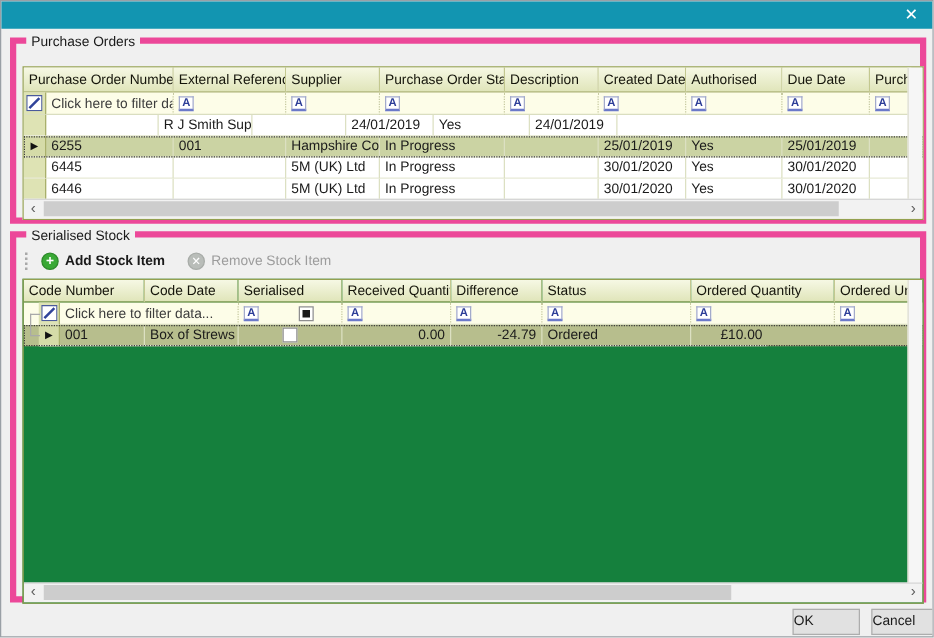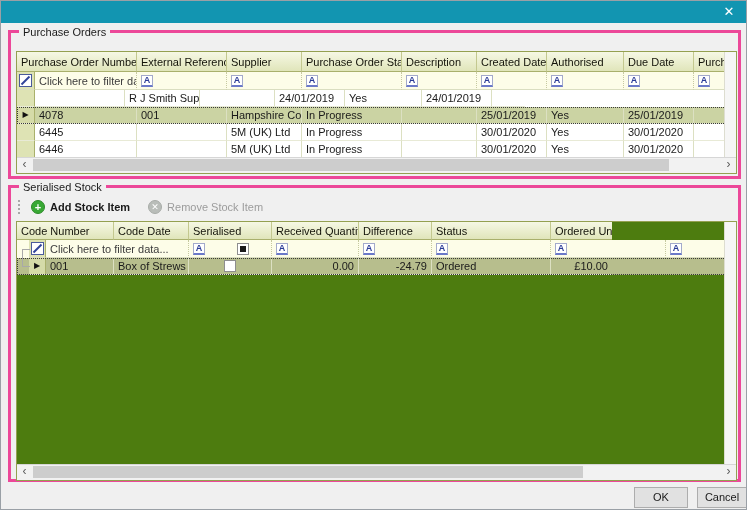--- a/index.html
+++ b/index.html
@@ -6,21 +6,21 @@
   .dialog{
     position:relative;width:747px;height:510px;background:#F0F0F0;
     font-family:"Liberation Sans","DejaVu Sans",sans-serif;font-size:11px;color:#1a1a1a;
     border:1px solid #9aa0a6;box-sizing:border-box;overflow:hidden;
   }
   
   .titlebar{position:absolute;left:0;top:0;width:100%;height:22px;background:#1295B1;color:#fff;}
   .titlebar .title{position:absolute;left:9px;top:0;line-height:22px;font-size:12px;}
   .titlebar .close{position:absolute;right:0;top:0;width:34px;height:22px;text-align:center;line-height:22px;font-size:13px;color:#fff;cursor:pointer;}
   
-  .group{position:absolute;border:3px solid #ec4899;box-sizing:border-box;}
+  .group{position:absolute;border:5px solid #ec4899;box-sizing:border-box;}
   .group>.glabel{position:absolute;top:-8px;left:8px;background:#F0F0F0;padding:0 4px;line-height:14px;color:#1a1a1a;}
   
   .grid{position:absolute;background:#fff;border:1px solid #94A050;box-sizing:border-box;overflow:hidden;}
   .row{display:flex;}
   .cell{box-sizing:border-box;overflow:hidden;white-space:nowrap;display:flex;align-items:center;padding:0 4px;}
   .hrow .cell{background:linear-gradient(#F6F8E4,#E0E5BA);border-right:1px solid #C3C88F;border-bottom:1px solid #A9B06C;color:#14140a;}
   .g1 .hrow{height:20px}.g2 .hrow{height:18px}
   .frow{background:#FDFDE8;height:18px;}
   .frow .cell{border-right:1px dotted #C6C9A0;border-bottom:1px solid #DADEC0;color:#3c3c3c;}
   .drow{height:17px;background:#fff;}
@@ -33,21 +33,21 @@
   .num{justify-content:flex-end;}
   
   .g1c0{width:120px}.g1i{width:18px}.g1c0d{width:102px}
   .g1c1{width:90px}.g1c2{width:75px}.g1c3{width:100px}.g1c4{width:75px}
   .g1c5{width:70px}.g1c6{width:77px}.g1c7{width:70px}.g1c8{width:33px;border-right:none !important;}
   
   .g2c0{width:97px}.g2g{width:12px;border:none !important;background:transparent;}
   .g2i{width:17px}.g2c0d{width:68px}.g2f0{width:143px}
   .g2c1{width:75px}.g2c2{width:83px}.g2c3{width:87px}.g2c4{width:73px}
   .g2c5{width:119px}.g2c6{width:115px}.g2c7{width:61px;border-right:none !important;}
-  .g2{background:#4d7c0f;}
+  .g2{background:#15803d;}
   
   .ficon{width:13px;height:13px;display:block;}
   .aicon{display:inline-flex;width:12px;height:12px;border:1px solid #A3AACB;background:#fff;color:#2B3C97;
          font-size:9px;font-weight:bold;align-items:center;justify-content:center;line-height:1;
          border-bottom:2px solid #6B79C9;box-sizing:border-box;}
   
   .chk{width:12px;height:12px;border:1px solid #8E8E8E;background:#fff;box-sizing:border-box;display:flex;align-items:center;justify-content:center;}
   .chk.indet::after{content:"";width:6px;height:6px;background:#1a1a1a;display:block;}
   .center{justify-content:center;}
   
@@ -63,21 +63,21 @@
   .tbtn .cicon{width:14px;height:14px;border-radius:50%;color:#fff;font-size:11px;font-weight:bold;
                display:flex;align-items:center;justify-content:center;line-height:1;}
   .tbtn.add .cicon{background:#39A935;border:1px solid #2d8a2a;box-sizing:border-box;}
   .tbtn.add .tlabel{font-weight:bold;color:#1a1a1a;}
   .tbtn.disabled .cicon{background:#B9BDB9;border:1px solid #a8aca8;box-sizing:border-box;font-size:9px;}
   .tbtn.disabled .tlabel{color:#9c9c9c;}
   
   .tline{position:absolute;background:#A9A9A9;}
   
   .btn{position:absolute;height:21px;background:#E1E1E1;border:1px solid #ADADAD;box-sizing:border-box;
-       text-align:center;line-height:19px;cursor:pointer;color:#1a1a1a;}
+       text-align:left;line-height:19px;cursor:pointer;color:#1a1a1a;}
 </style>
 </head>
 <body>
 
 <div class="dialog">
 
   <div class="titlebar">
     <span class="close">✕</span>
   </div>
 
@@ -139,21 +139,21 @@
         <div class="cell g1c4"></div>
         <div class="cell g1c5">24/01/2019</div>
         <div class="cell g1c6">Yes</div>
         <div class="cell g1c7">24/01/2019</div>
         <div class="cell g1c8"></div>
       </div>
       <div class="row drow selected">
         <div class="cell ind g1i">
             <span class="arrow">▶</span>
           </div>
-        <div class="cell g1c0d">4078</div>
+        <div class="cell g1c0d">6255</div>
         <div class="cell g1c1">001</div>
         <div class="cell g1c2">Hampshire Count</div>
         <div class="cell g1c3">In Progress</div>
         <div class="cell g1c4"></div>
         <div class="cell g1c5">25/01/2019</div>
         <div class="cell g1c6">Yes</div>
         <div class="cell g1c7">25/01/2019</div>
         <div class="cell g1c8"></div>
       </div>
       <div class="row drow">
@@ -207,20 +207,21 @@
 
     <div class="grid g2" style="left:5px;top:33px;width:721px;height:260px;">
 
       <div class="row hrow">
         <div class="cell g2c0">Code Number</div>
         <div class="cell g2c1">Code Date</div>
         <div class="cell g2c2">Serialised</div>
         <div class="cell g2c3">Received Quantity</div>
         <div class="cell g2c4">Difference</div>
         <div class="cell g2c5">Status</div>
+        <div class="cell g2c6">Ordered Quantity</div>
         <div class="cell g2c7">Ordered Unit Price</div>
       </div>
 
       <div class="row frow">
         <div class="cell g2g"></div>
         <div class="cell ind g2i">
           <svg class="ficon" viewBox="0 0 13 13">
               <rect x="0.5" y="0.5" width="12" height="12" fill="#ffffff" stroke="#4A5A9C"></rect>
               <line x1="2.5" y1="10.5" x2="10.5" y2="2.5" stroke="#30439A" stroke-width="2"></line>
             </svg>

